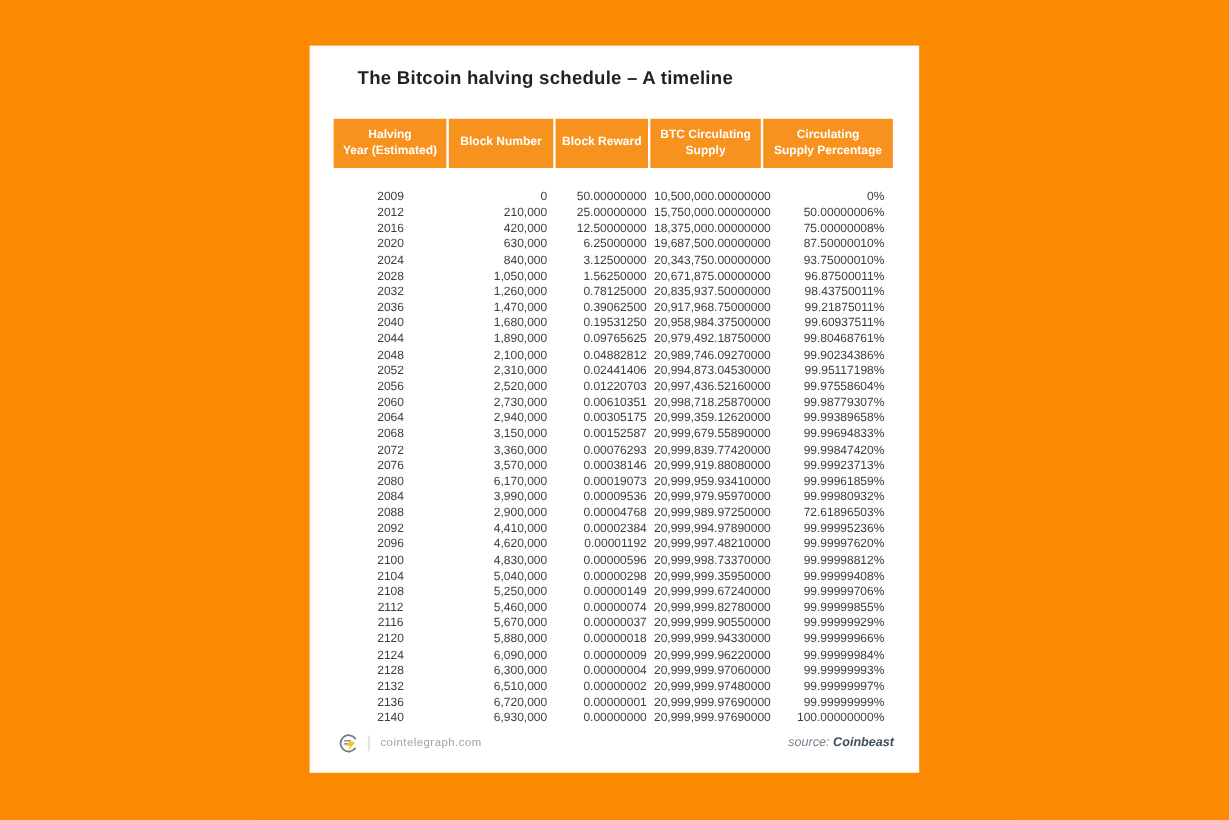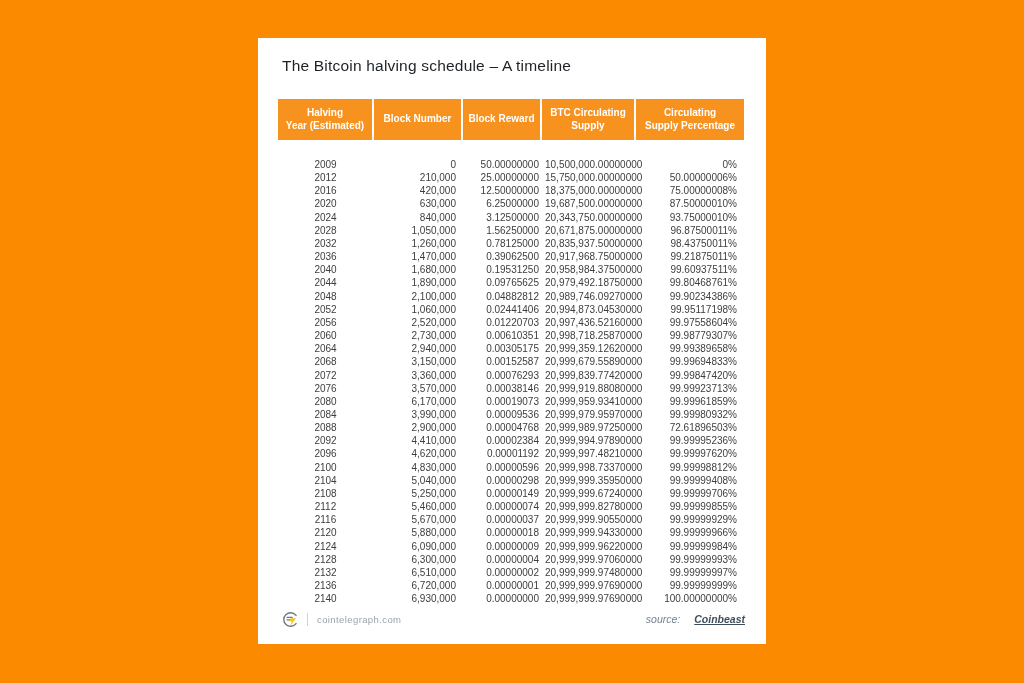--- a/index.html
+++ b/index.html
@@ -9,22 +9,22 @@
     font-family: "Liberation Sans", sans-serif;
     position: relative;
     overflow: hidden;
   }
   .card {
     position:absolute; left:258px; top:38px;
     width:508px; height:606px;
     background:#ffffff;
   }
   .title {
-    position:absolute; left:24px; top:19px;
-    font-size:15.5px; font-weight:400;
+    position:absolute; left:40px; top:19px;
+    font-size:15.5px; font-weight:700;
     color: var(--title-text, #1e2226);
     letter-spacing:0.2px;
   }
   table.halving-table {
     position:absolute; left:20px; top:61px;
     width:466px;
     border-collapse:collapse; table-layout:fixed;
   }
   col.c0{width:95px} col.c1{width:89px} col.c2{width:79px} col.c3{width:94px} col.c4{width:109px}
   thead th {
@@ -62,22 +62,21 @@
     font-size:9.5px; letter-spacing:0.4px;
     color: var(--site-text, #9aa3ab);
   }
   .source {
     margin-left:auto; font-style:italic; font-size:10.5px;
     color: var(--source-label-color, #75828f);
   }
   .source .source-name {
     font-weight:700;
     color: var(--source-name-color, #3e4e5c);
-    margin-left:14px;
-    text-decoration:underline;
+    margin-left:3px;
   }
 </style>
 </head>
 <body>
 
 <div class="card">
 
   <div class="title">The Bitcoin halving schedule – A timeline</div>
 
   <table class="halving-table">
@@ -183,21 +182,21 @@
         </tr>
         <tr>
           <td class="col0">2048</td>
           <td class="col1">2,100,000</td>
           <td class="col2">0.04882812</td>
           <td class="col3">20,989,746.09270000</td>
           <td class="col4">99.90234386%</td>
         </tr>
         <tr>
           <td class="col0">2052</td>
-          <td class="col1">1,060,000</td>
+          <td class="col1">2,310,000</td>
           <td class="col2">0.02441406</td>
           <td class="col3">20,994,873.04530000</td>
           <td class="col4">99.95117198%</td>
         </tr>
         <tr>
           <td class="col0">2056</td>
           <td class="col1">2,520,000</td>
           <td class="col2">0.01220703</td>
           <td class="col3">20,997,436.52160000</td>
           <td class="col4">99.97558604%</td>

